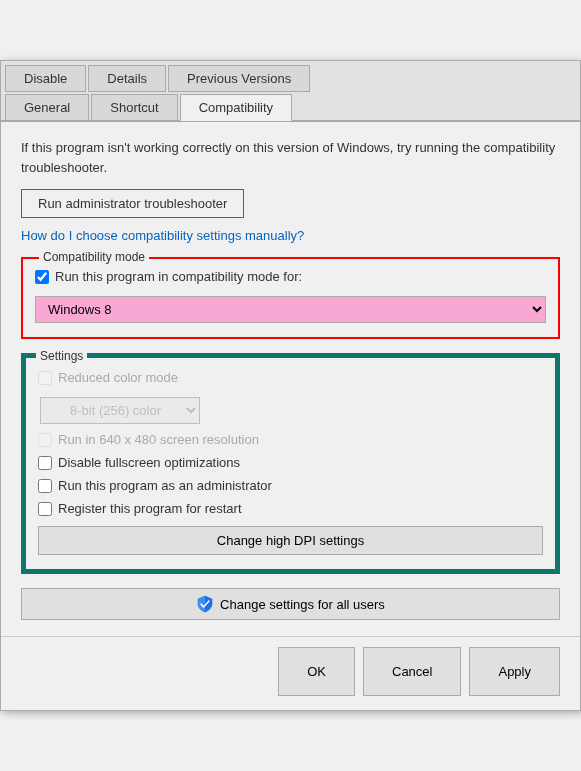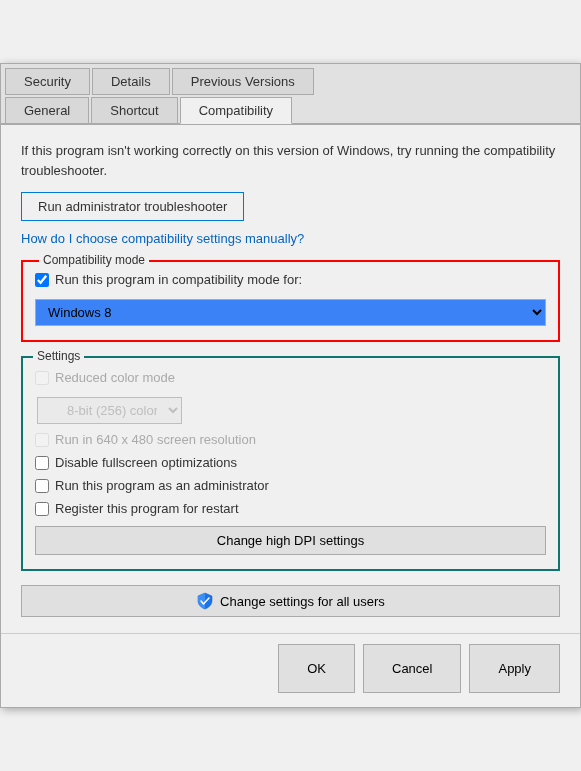--- a/index.html
+++ b/index.html
@@ -82,31 +82,31 @@
       color: #aaa;
     }
     .checkbox-row.disabled input[type="checkbox"] {
       opacity: 0.5;
     }
     select {
       width: 100%;
       padding: 4px 8px;
       font-size: 13px;
       border: 1px solid #aaa;
-      background: #3b82f6;
+      background: #f9a8d4;
       cursor: pointer;
       appearance: auto;
       margin-top: 4px;
     }
     .select-disabled {
       color: #aaa;
       background: #e8e8e8;
     }
     .settings-group {
-      border: 2px solid #0f766e;
+      border: 5px solid #0f766e;
       padding: 12px 12px 14px 12px;
       margin-bottom: 14px;
       position: relative;
     }
     .settings-group .group-label {
       position: absolute;
       top: -9px;
       left: 10px;
       background: #f0f0f0;
       padding: 0 4px;
@@ -183,21 +183,21 @@
       margin-bottom: 3px;
     }
   </style>
 </head>
 <body>
 
 <div class="window">
 
   <div class="all-tabs">
     <div class="tab-row-1">
-      <div class="tab-item">Security</div>
+      <div class="tab-item">Disable</div>
       <div class="tab-item">Details</div>
       <div class="tab-item">Previous Versions</div>
     </div>
     <div class="tab-row-2" style="display:flex;">
       <div class="tab-item">General</div>
       <div class="tab-item">Shortcut</div>
       <div class="tab-item active">Compatibility</div>
     </div>
   </div>
 
@@ -228,21 +228,21 @@
     
     <div class="settings-group">
       <span class="group-label">Settings</span>
 
       <div class="checkbox-row disabled">
         <input type="checkbox" id="reduced-color" disabled="" style="">
         <label for="reduced-color">Reduced color mode</label>
       </div>
 
       <div style="margin-bottom:8px; margin-left:2px;">
-        <select disabled="" class="select-disabled" style="width:145px; color:#aaa;padding-left:25px;">
+        <select disabled="" class="select-disabled" style="width:160px; color:#aaa;padding-left:25px;">
           <option>8-bit (256) color</option>
           <option>16-bit color</option>
         </select>
       </div>
 
       <div class="checkbox-row disabled">
         <input type="checkbox" id="screen-res" disabled="" style="">
         <label for="screen-res">Run in 640 x 480 screen resolution</label>
       </div>
 

